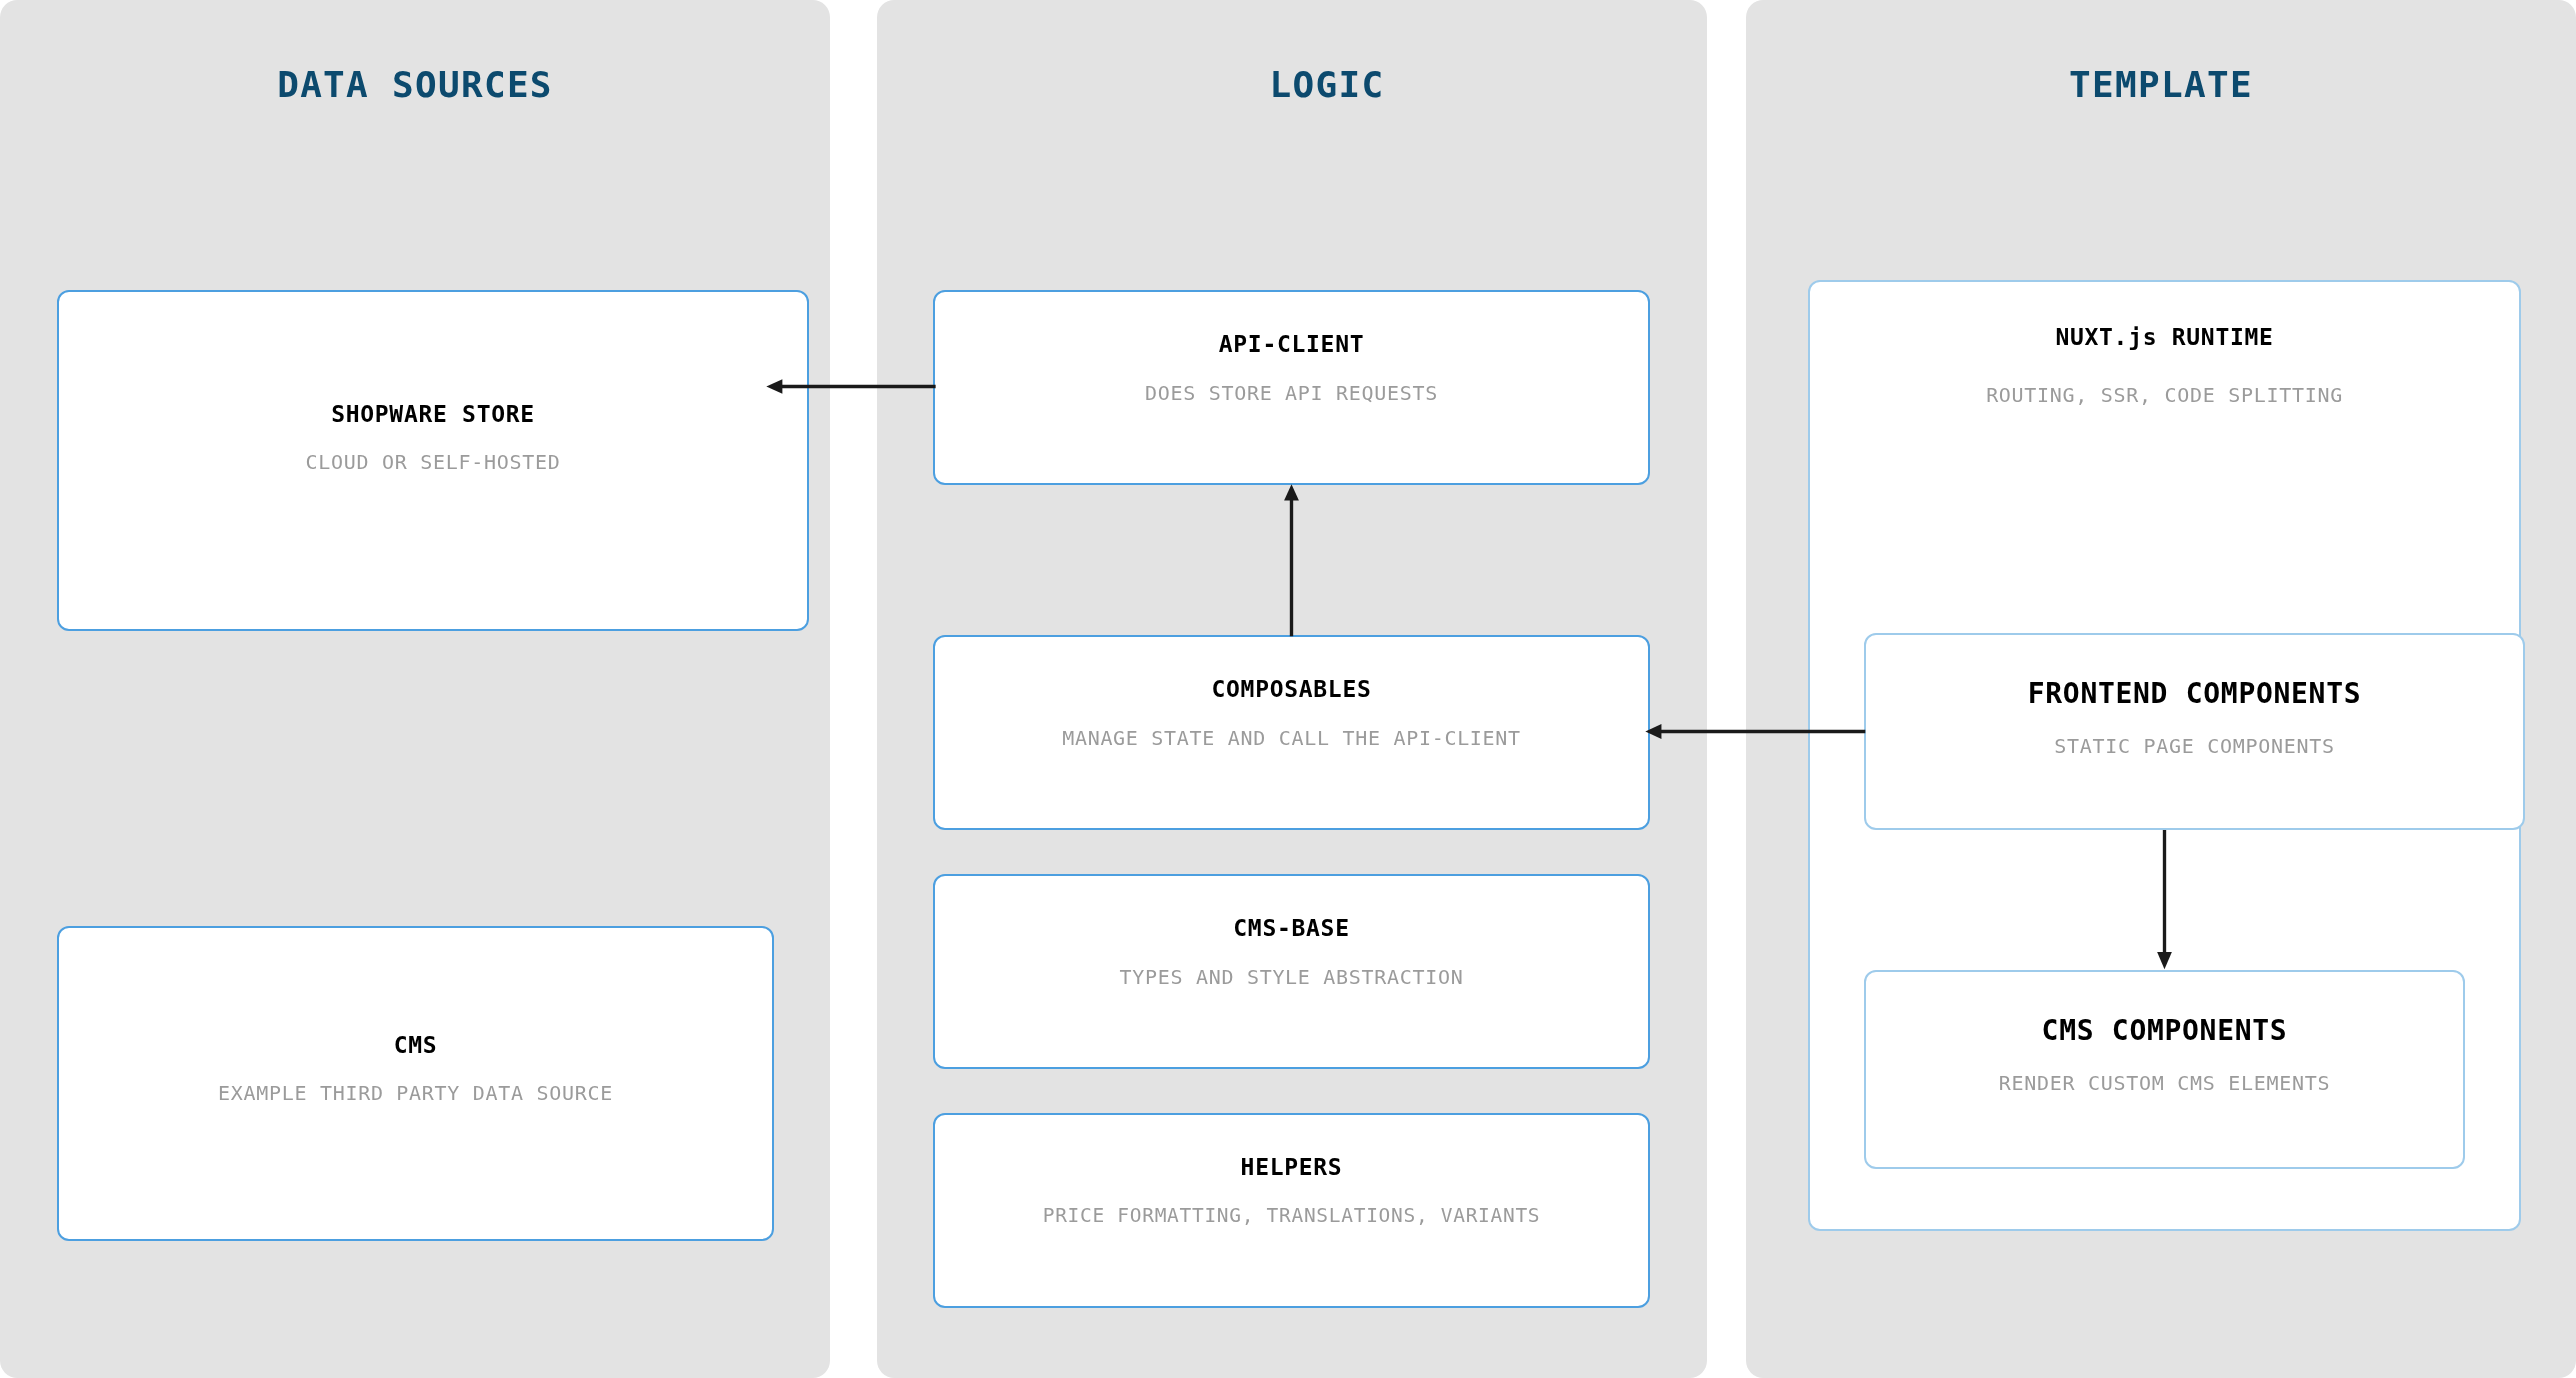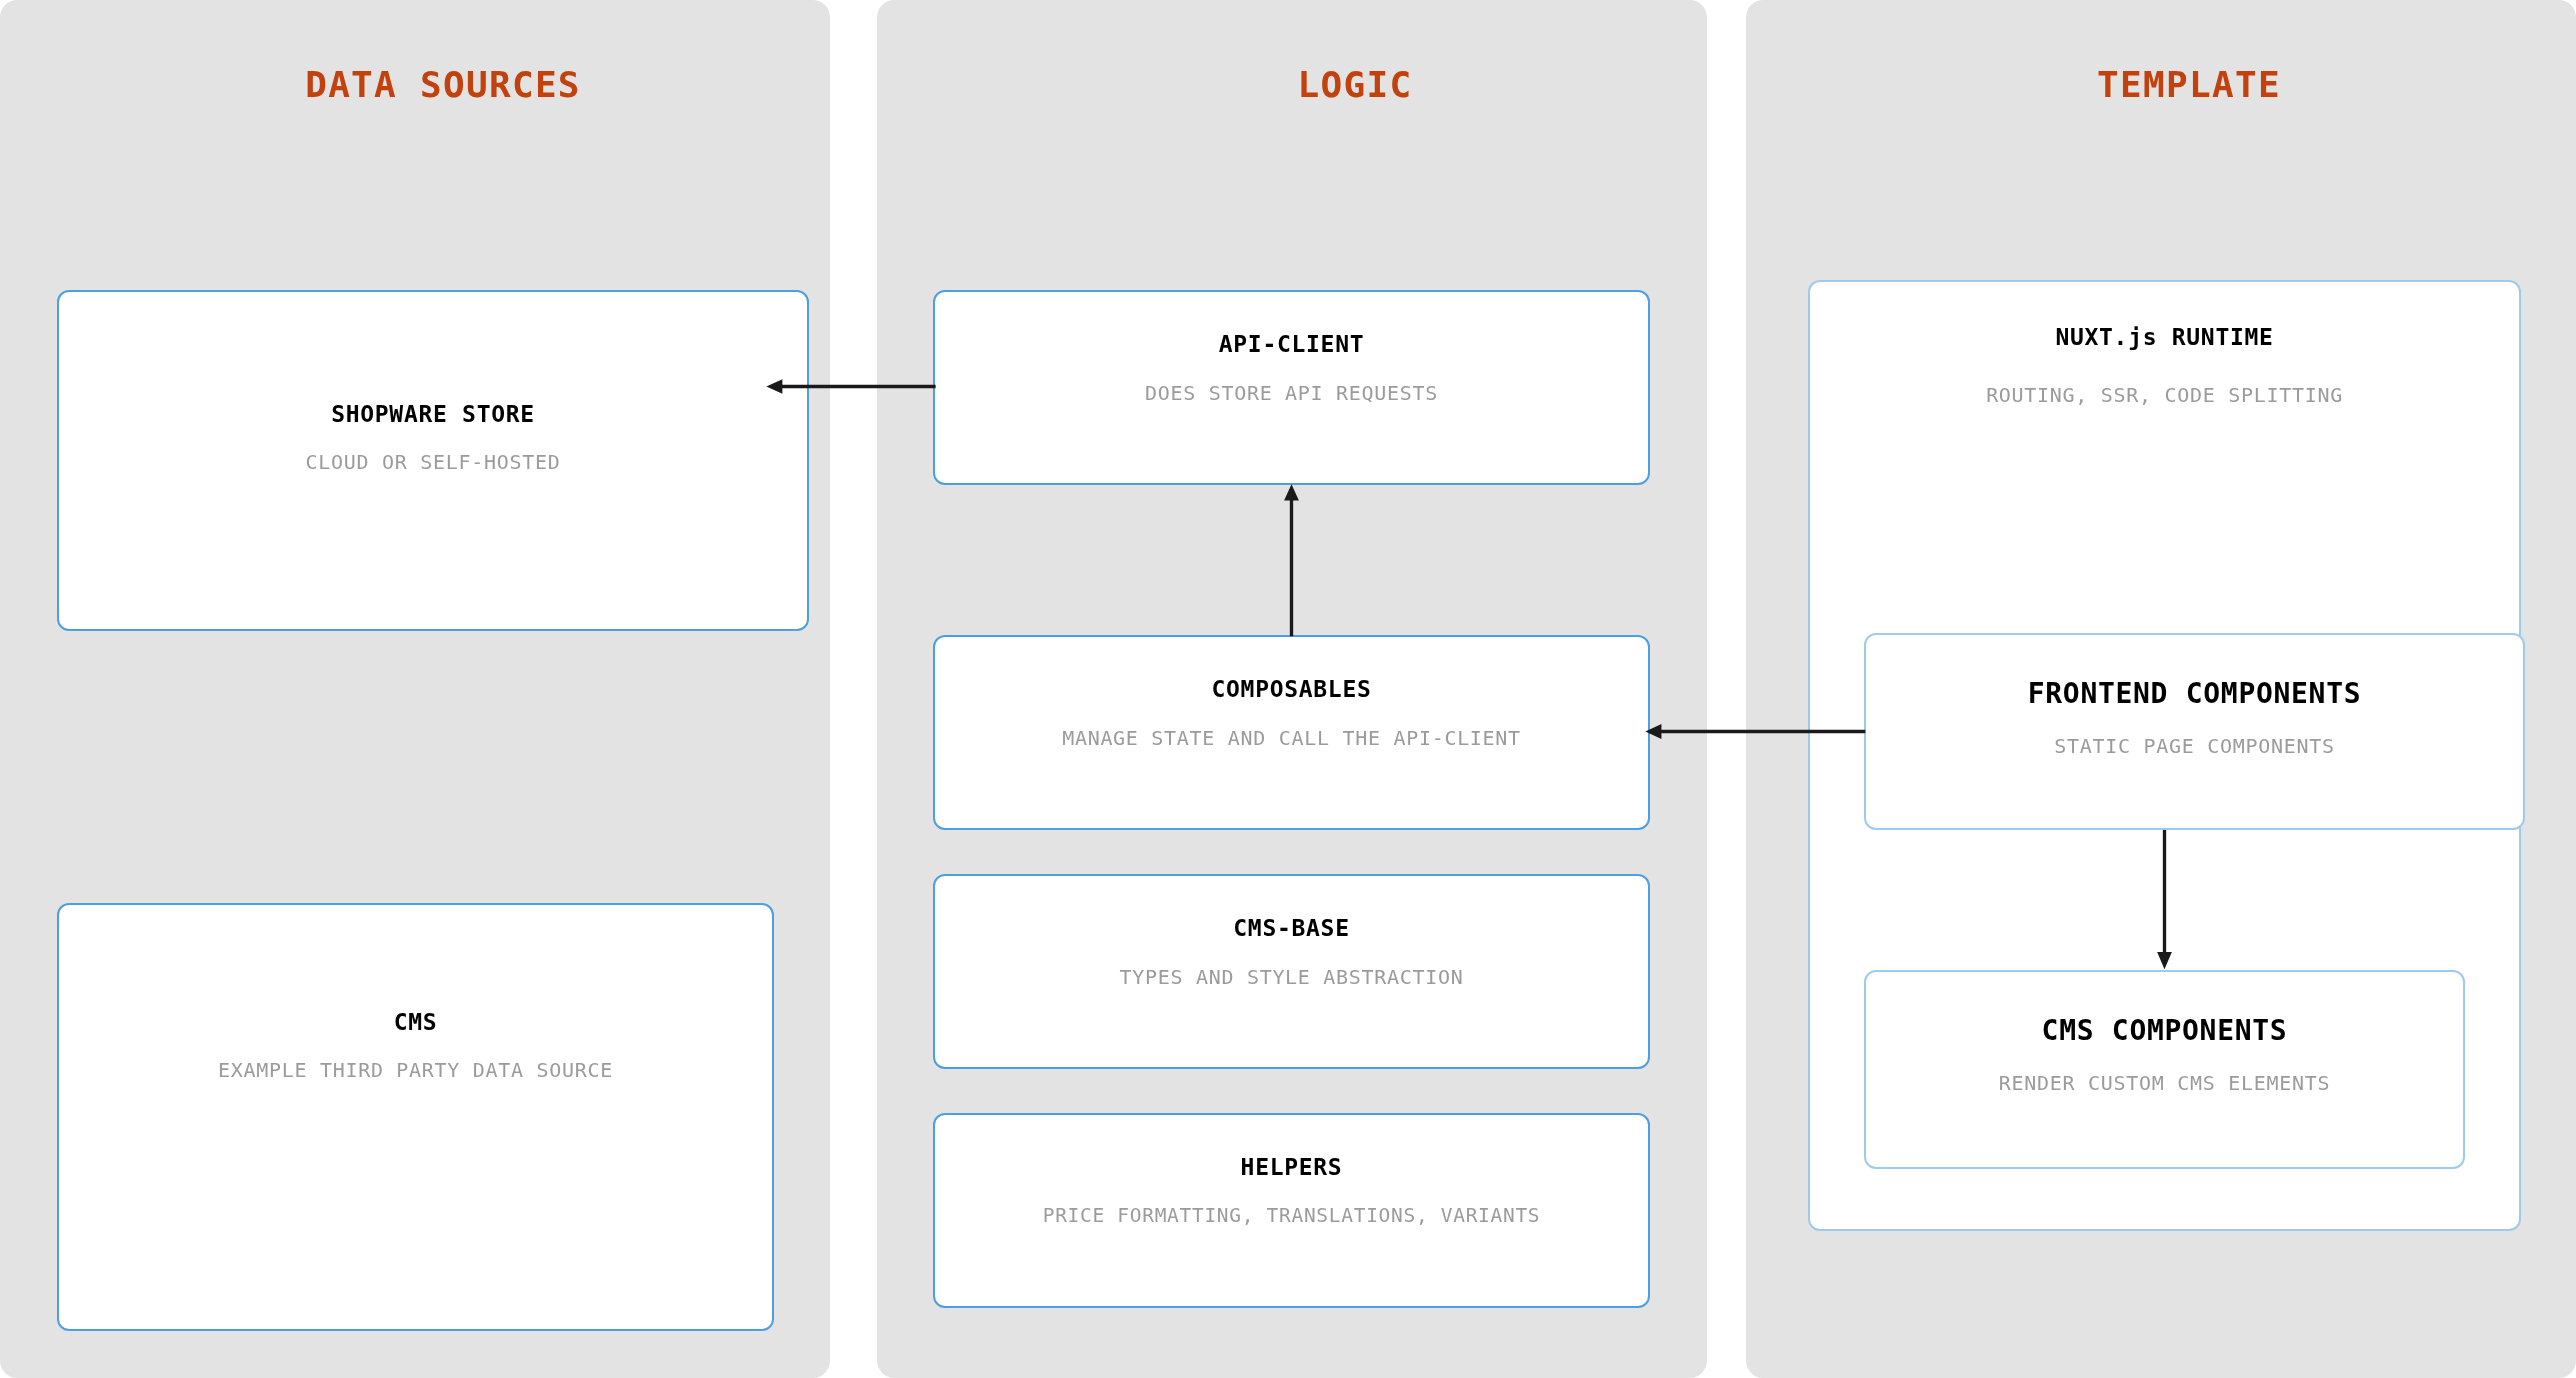--- a/index.html
+++ b/index.html
@@ -28,23 +28,22 @@
     box-sizing: border-box;
   }
   .column-title {
     position: absolute;
     left: 0;
     right: 0;
     text-align: center;
     font-size: 36px;
     font-weight: 700;
     letter-spacing: 1.3px;
-    color: #c2410c;
+    color: #0c4a6e;
     font-family: "DejaVu Sans Mono", monospace;
-    margin-left: 28px;
   }
 
   
   .card {
     position: absolute;
     background: #ffffff;
     border: 2px solid #4c9fe0;
     border-radius: 12px;
     box-sizing: border-box;
     display: flex;
@@ -105,21 +104,21 @@
 
   <div class="column" style="left:0px; top:0px; width:830px; height:1378px;">
   </div>
   <div class="column-title" style="left:0px; top:64px; width:830px;">DATA SOURCES</div>
 
   <div class="card" style="left:57px; top:290px; width:752px; height:341px;">
     <div class="card-title" style="margin-top:109px;">SHOPWARE STORE</div>
     <div class="card-sub" style="margin-top:23px;">CLOUD OR SELF-HOSTED</div>
   </div>
 
-  <div class="card" style="left:57px; top:903px; width:717px; height:428px;align-items:center;">
+  <div class="card" style="left:57px; top:926px; width:717px; height:315px;align-items:center;">
     <div class="card-title" style="margin-top:104px;">CMS</div>
     <div class="card-sub" style="margin-top:23px;">EXAMPLE THIRD PARTY DATA SOURCE</div>
   </div>
 
   <div class="column" style="left:877px; top:0px; width:830px; height:1378px;">
   </div>
   <div class="column-title" style="left:877px; top:64px; width:830px;padding-left:35px;">LOGIC</div>
 
   <div class="card" style="left:933px; top:290px; width:717px; height:195px;">
     <div class="card-title" style="margin-top:39px;">API-CLIENT</div>

